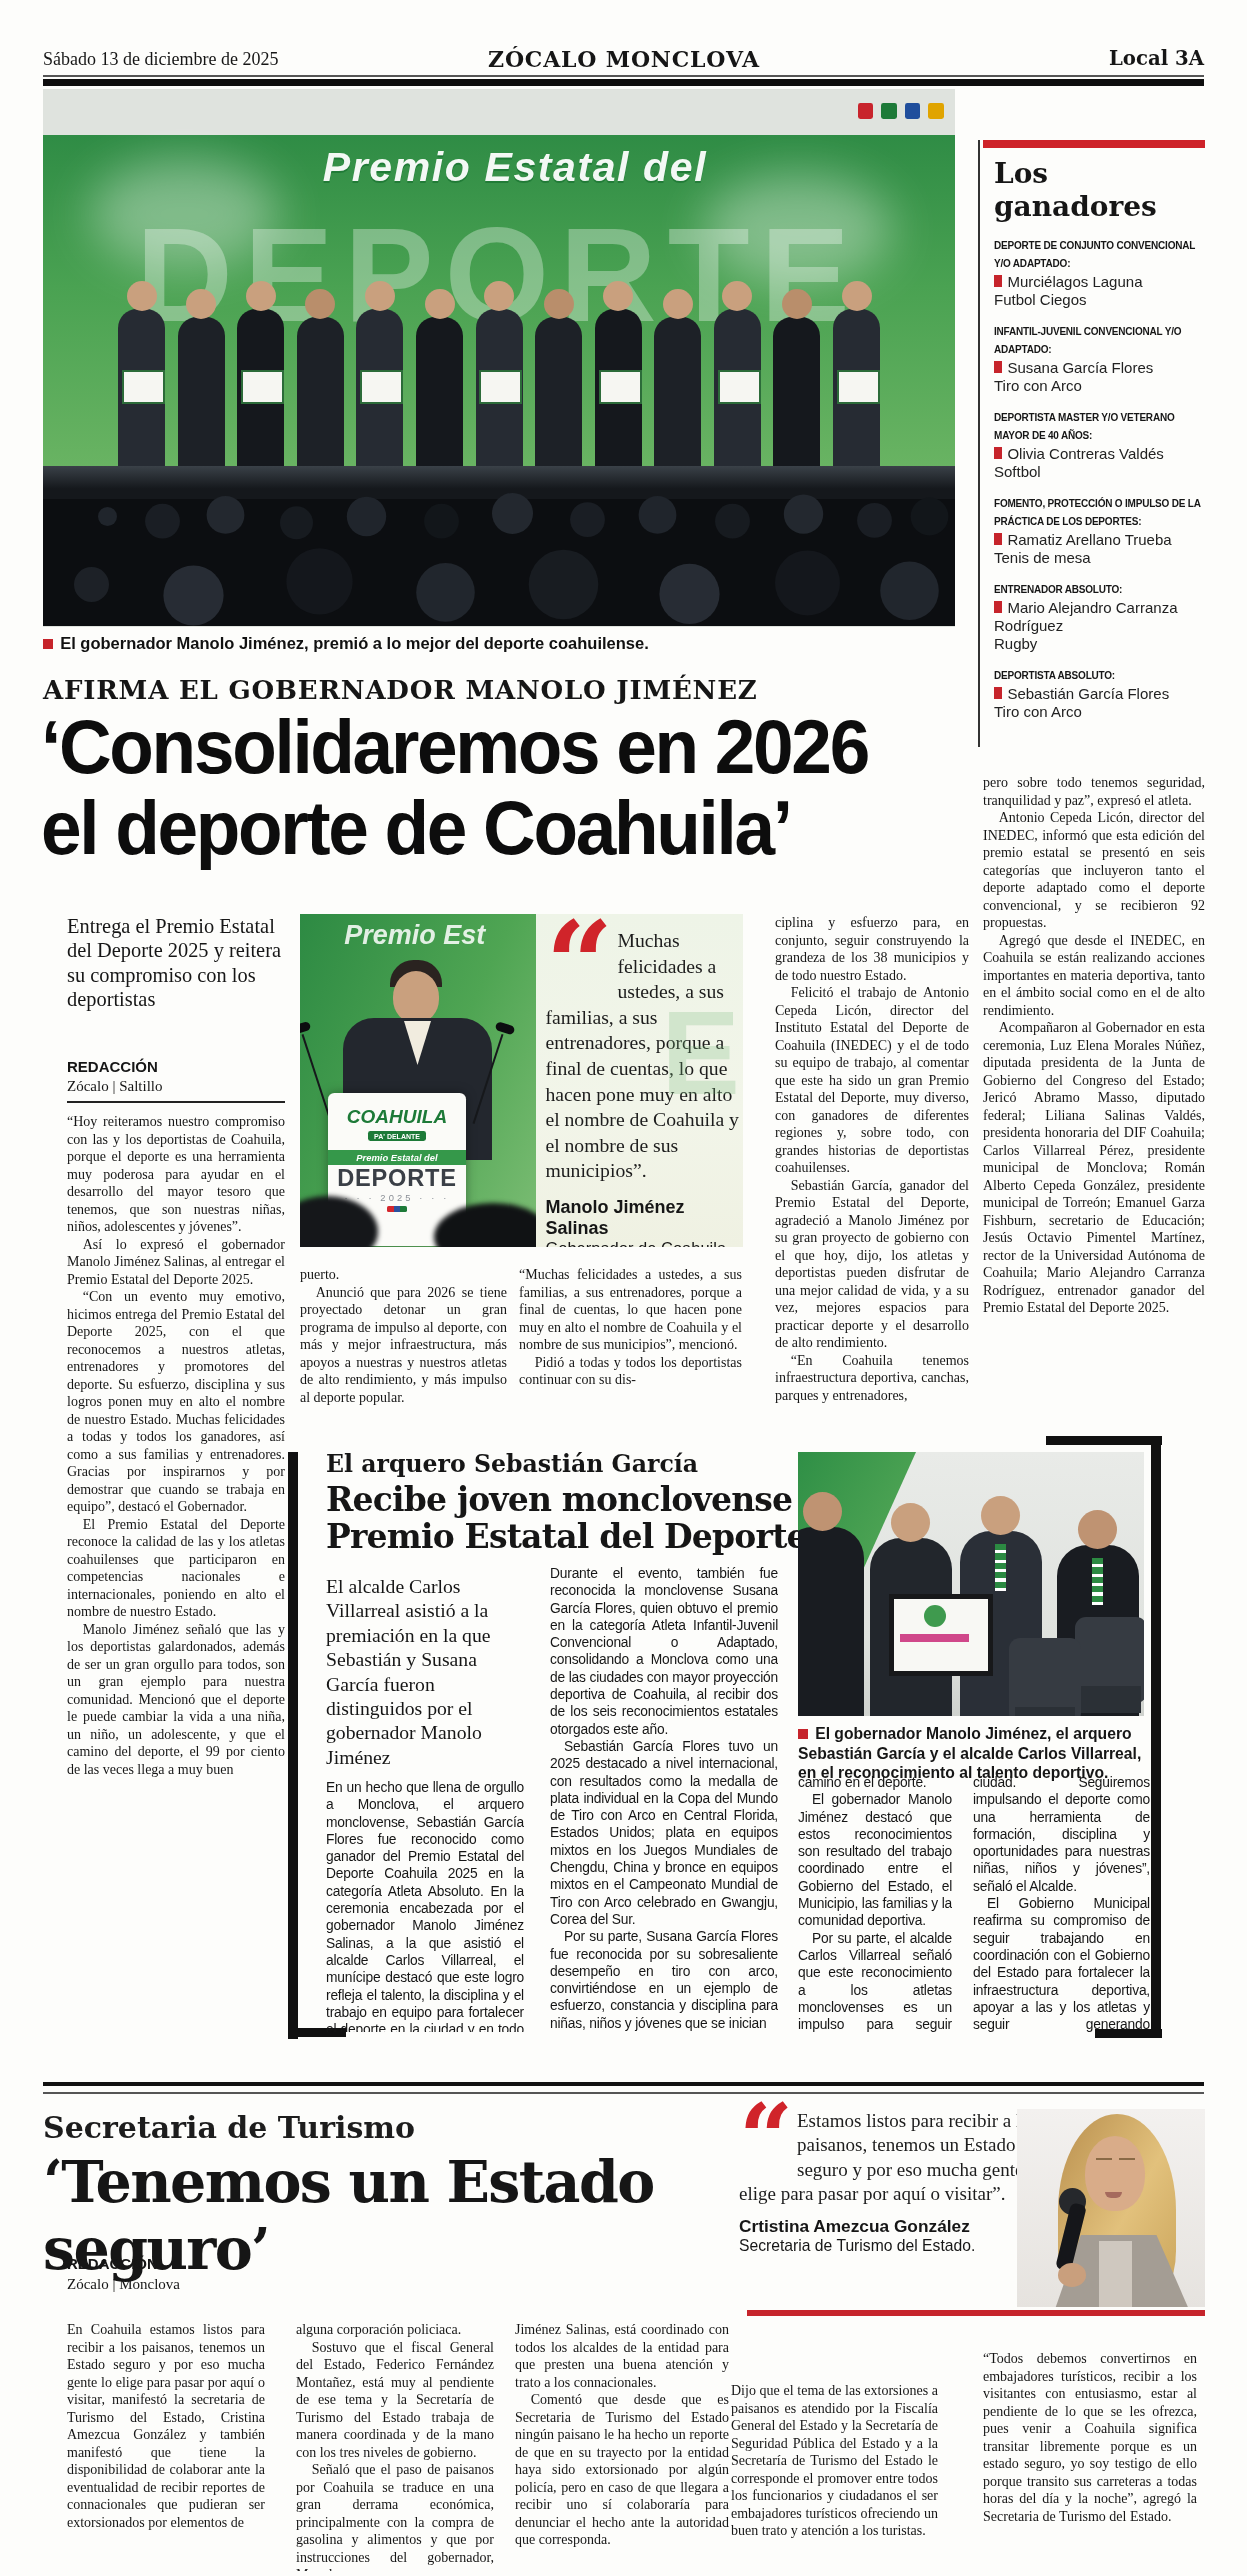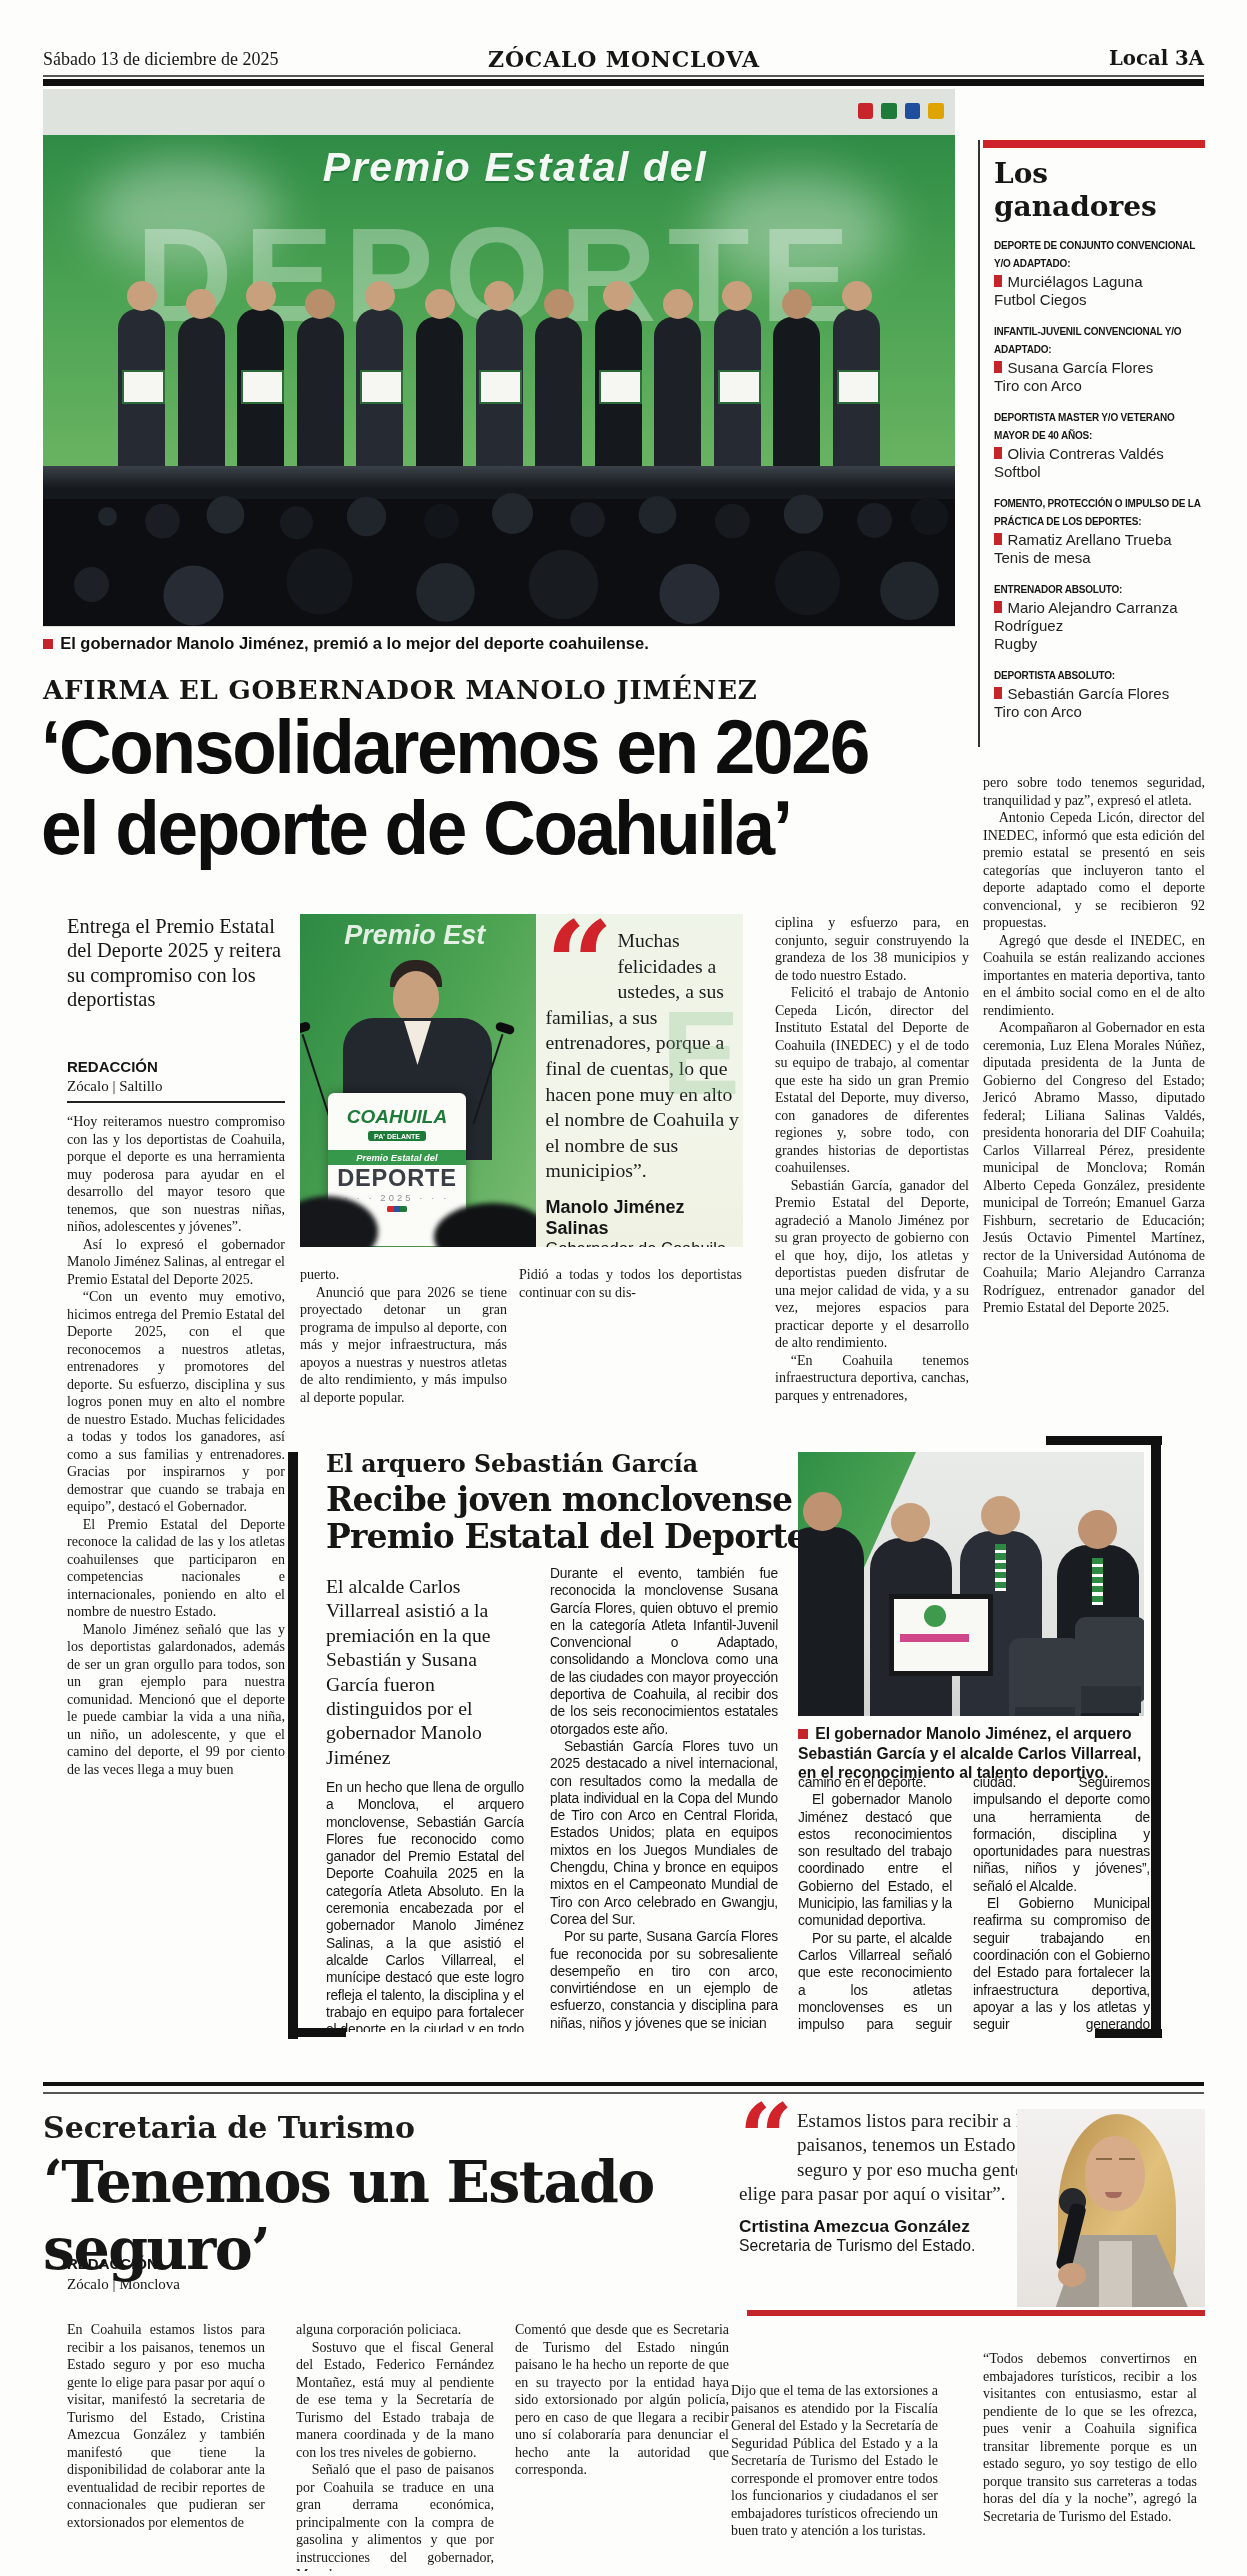--- a/index.html
+++ b/index.html
@@ -258,20 +258,21 @@
       <p>Así lo expresó el gobernador Manolo Jiménez Salinas, al entregar el Premio Estatal del Deporte 2025.</p>
       <p>“Con un evento muy emotivo, hicimos entrega del Premio Estatal del Deporte 2025, con el que reconocemos a nuestros atletas, entrenadores y promotores del deporte. Su esfuerzo, disciplina y sus logros ponen muy en alto el nombre de nuestro Estado. Muchas felicidades a todas y todos los ganadores, así como a sus familias y entrenadores. Gracias por inspirarnos y por demostrar que cuando se trabaja en equipo”, destacó el Gobernador.</p>
       <p>El Premio Estatal del Deporte reconoce la calidad de las y los atletas coahuilenses que participaron en competencias nacionales e internacionales, poniendo en alto el nombre de nuestro Estado.</p>
       <p>Manolo Jiménez señaló que las y los deportistas galardonados, además de ser un gran orgullo para todos, son un gran ejemplo para nuestra comunidad. Mencionó que el deporte le puede cambiar la vida a una niña, un niño, un adolescente, y que el camino del deporte, el 99 por ciento de las veces llega a muy buen</p>
     </div>
   <div class="abs bodycol" style="left:300px;top:1266px;width:207px;height:236px;">
       <p>puerto.</p>
       <p>Anunció que para 2026 se tiene proyectado detonar un gran programa de impulso al deporte, con más y mejor infraestructura, más apoyos a nuestras y nuestros atletas de alto rendimiento, y más impulso al deporte popular.</p>
     </div>
   <div class="abs bodycol" style="left:519px;top:1266px;width:223px;height:185px;">
+      <p>“Muchas felicidades a ustedes, a sus familias, a sus entrenadores, porque a final de cuentas, lo que hacen pone muy en alto el nombre de Coahuila y el nombre de sus municipios”, mencionó.</p>
       <p>Pidió a todas y todos los deportistas continuar con su dis-</p>
     </div>
   <div class="abs bodycol" style="left:775px;top:914px;width:194px;height:525px;">
       <p>ciplina y esfuerzo para, en conjunto, seguir construyendo la grandeza de los 38 municipios y de todo nuestro Estado.</p>
       <p>Felicitó el trabajo de Antonio Cepeda Licón, director del Instituto Estatal del Deporte de Coahuila (INEDEC) y el de todo su equipo de trabajo, al comentar que este ha sido un gran Premio Estatal del Deporte, muy diverso, con ganadores de diferentes regiones y, sobre todo, con grandes historias de deportistas coahuilenses.</p>
       <p>Sebastián García, ganador del Premio Estatal del Deporte, agradeció a Manolo Jiménez por su gran proyecto de gobierno con el que hoy, dijo, los atletas y deportistas pueden disfrutar de una mejor calidad de vida, y a su vez, mejores espacios para practicar deporte y el desarrollo de alto rendimiento.</p>
       <p>“En Coahuila tenemos infraestructura deportiva, canchas, parques y entrenadores,</p>
     </div>
   <div class="abs bodycol" style="left:983px;top:774px;width:222px;height:646px;">
       <p>pero sobre todo tenemos seguridad, tranquilidad y paz”, expresó el atleta.</p>
@@ -389,20 +390,21 @@
 
   <div class="abs bodycol" style="left:67px;top:2321px;width:198px;height:250px;">
       <p>En Coahuila estamos listos para recibir a los paisanos, tenemos un Estado seguro y por eso mucha gente lo elige para pasar por aquí o visitar, manifestó la secretaria de Turismo del Estado, Cristina Amezcua González y también manifestó que tiene la disponibilidad de colaborar ante la eventualidad de recibir reportes de connacionales que pudieran ser extorsionados por elementos de</p>
     </div>
   <div class="abs bodycol" style="left:296px;top:2321px;width:198px;height:250px;">
       <p>alguna corporación policiaca.</p>
       <p>Sostuvo que el fiscal General del Estado, Federico Fernández Montañez, está muy al pendiente de ese tema y la Secretaría de Turismo del Estado trabaja de manera coordinada y de la mano con los tres niveles de gobierno.</p>
       <p>Señaló que el paso de paisanos por Coahuila se traduce en una gran derrama económica, principalmente con la compra de gasolina y alimentos y que por instrucciones del gobernador, Manolo</p>
     </div>
   <div class="abs bodycol" style="left:515px;top:2321px;width:214px;height:250px;">
+      <p>Jiménez Salinas, está coordinado con todos los alcaldes de la entidad para que presten una buena atención y trato a los connacionales.</p>
       <p>Comentó que desde que es Secretaria de Turismo del Estado ningún paisano le ha hecho un reporte de que en su trayecto por la entidad haya sido extorsionado por algún policía, pero en caso de que llegara a recibir uno sí colaboraría para denunciar el hecho ante la autoridad que corresponda.</p>
     </div>
   <div class="abs bodycol" style="left:731px;top:2350px;width:207px;height:222px;margin-top:32px;">
       <p>Dijo que el tema de las extorsiones a paisanos es atendido por la Fiscalía General del Estado y la Secretaría de Seguridad Pública del Estado y a la Secretaría de Turismo del Estado le corresponde el promover entre todos los funcionarios y ciudadanos el ser embajadores turísticos ofreciendo un buen trato y atención a los turistas.</p>
     </div>
   <div class="abs bodycol" style="left:983px;top:2350px;width:214px;height:222px;">
       <p>“Todos debemos convertirnos en embajadores turísticos, recibir a los visitantes con entusiasmo, estar al pendiente de lo que se les ofrezca, pues venir a Coahuila significa transitar libremente porque es un estado seguro, yo soy testigo de ello porque transito sus carreteras a todas horas del día y la noche”, agregó la Secretaria de Turismo del Estado.</p>
     </div>
 
 </div>

